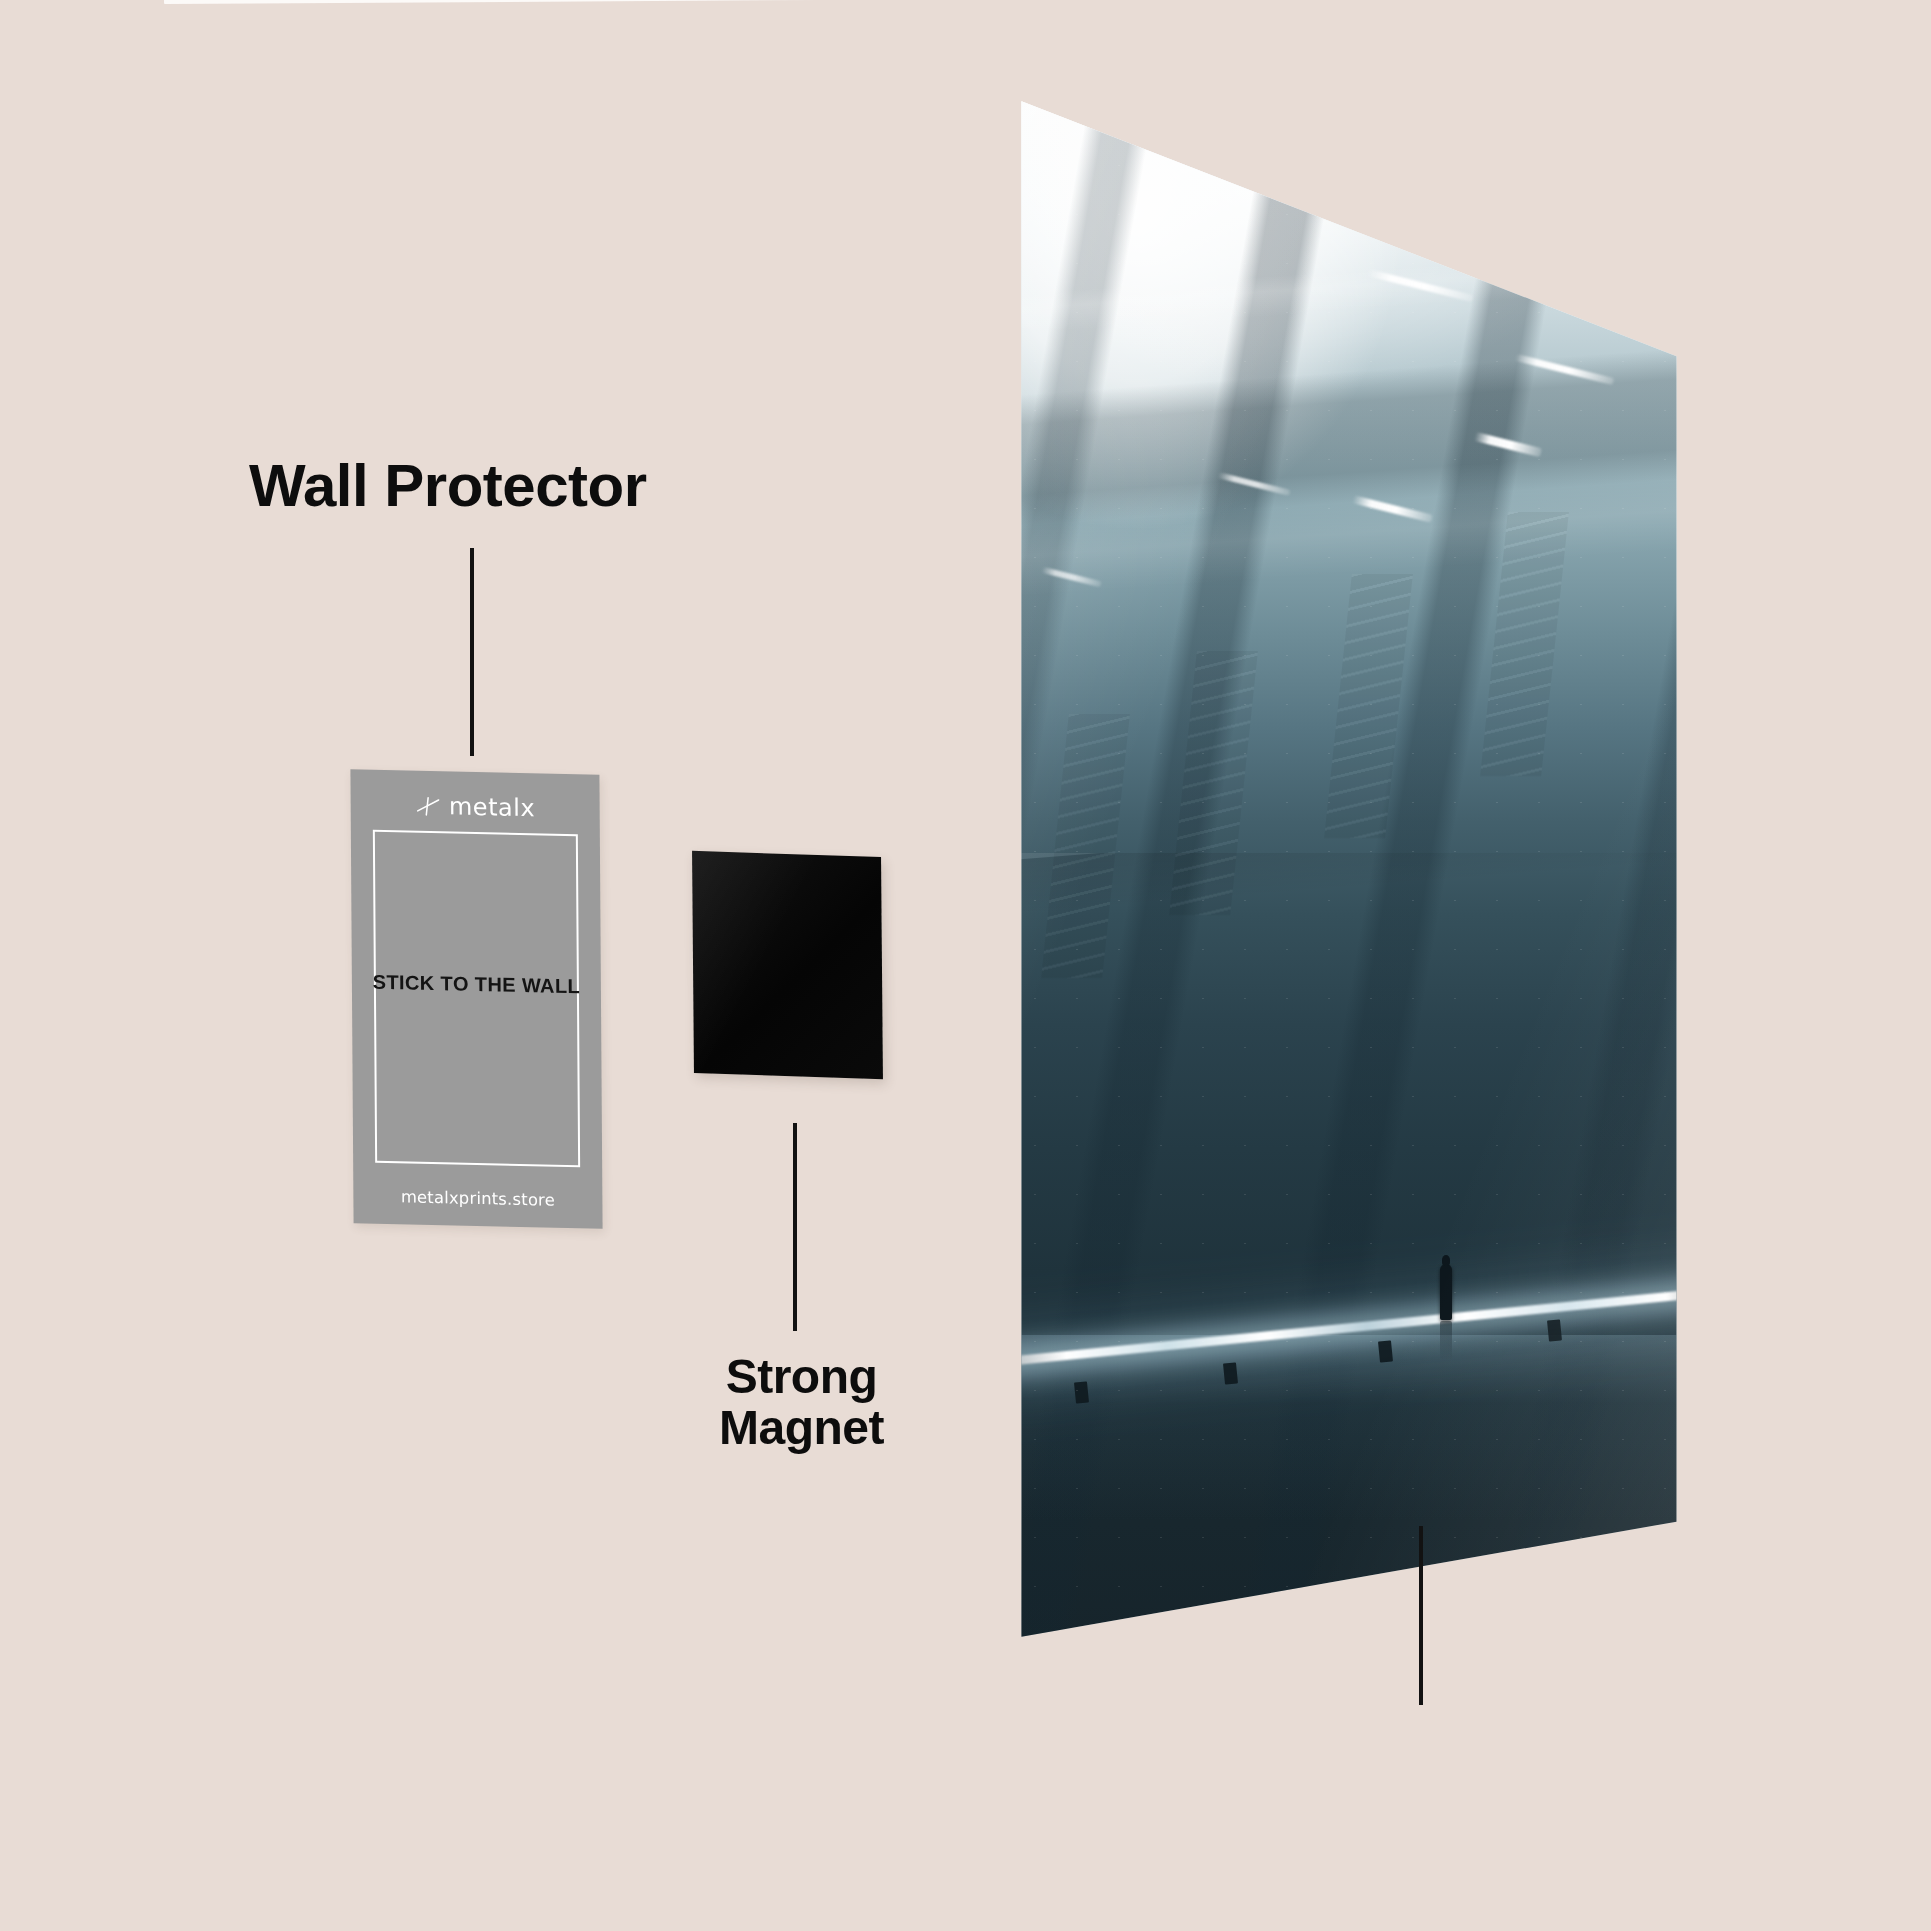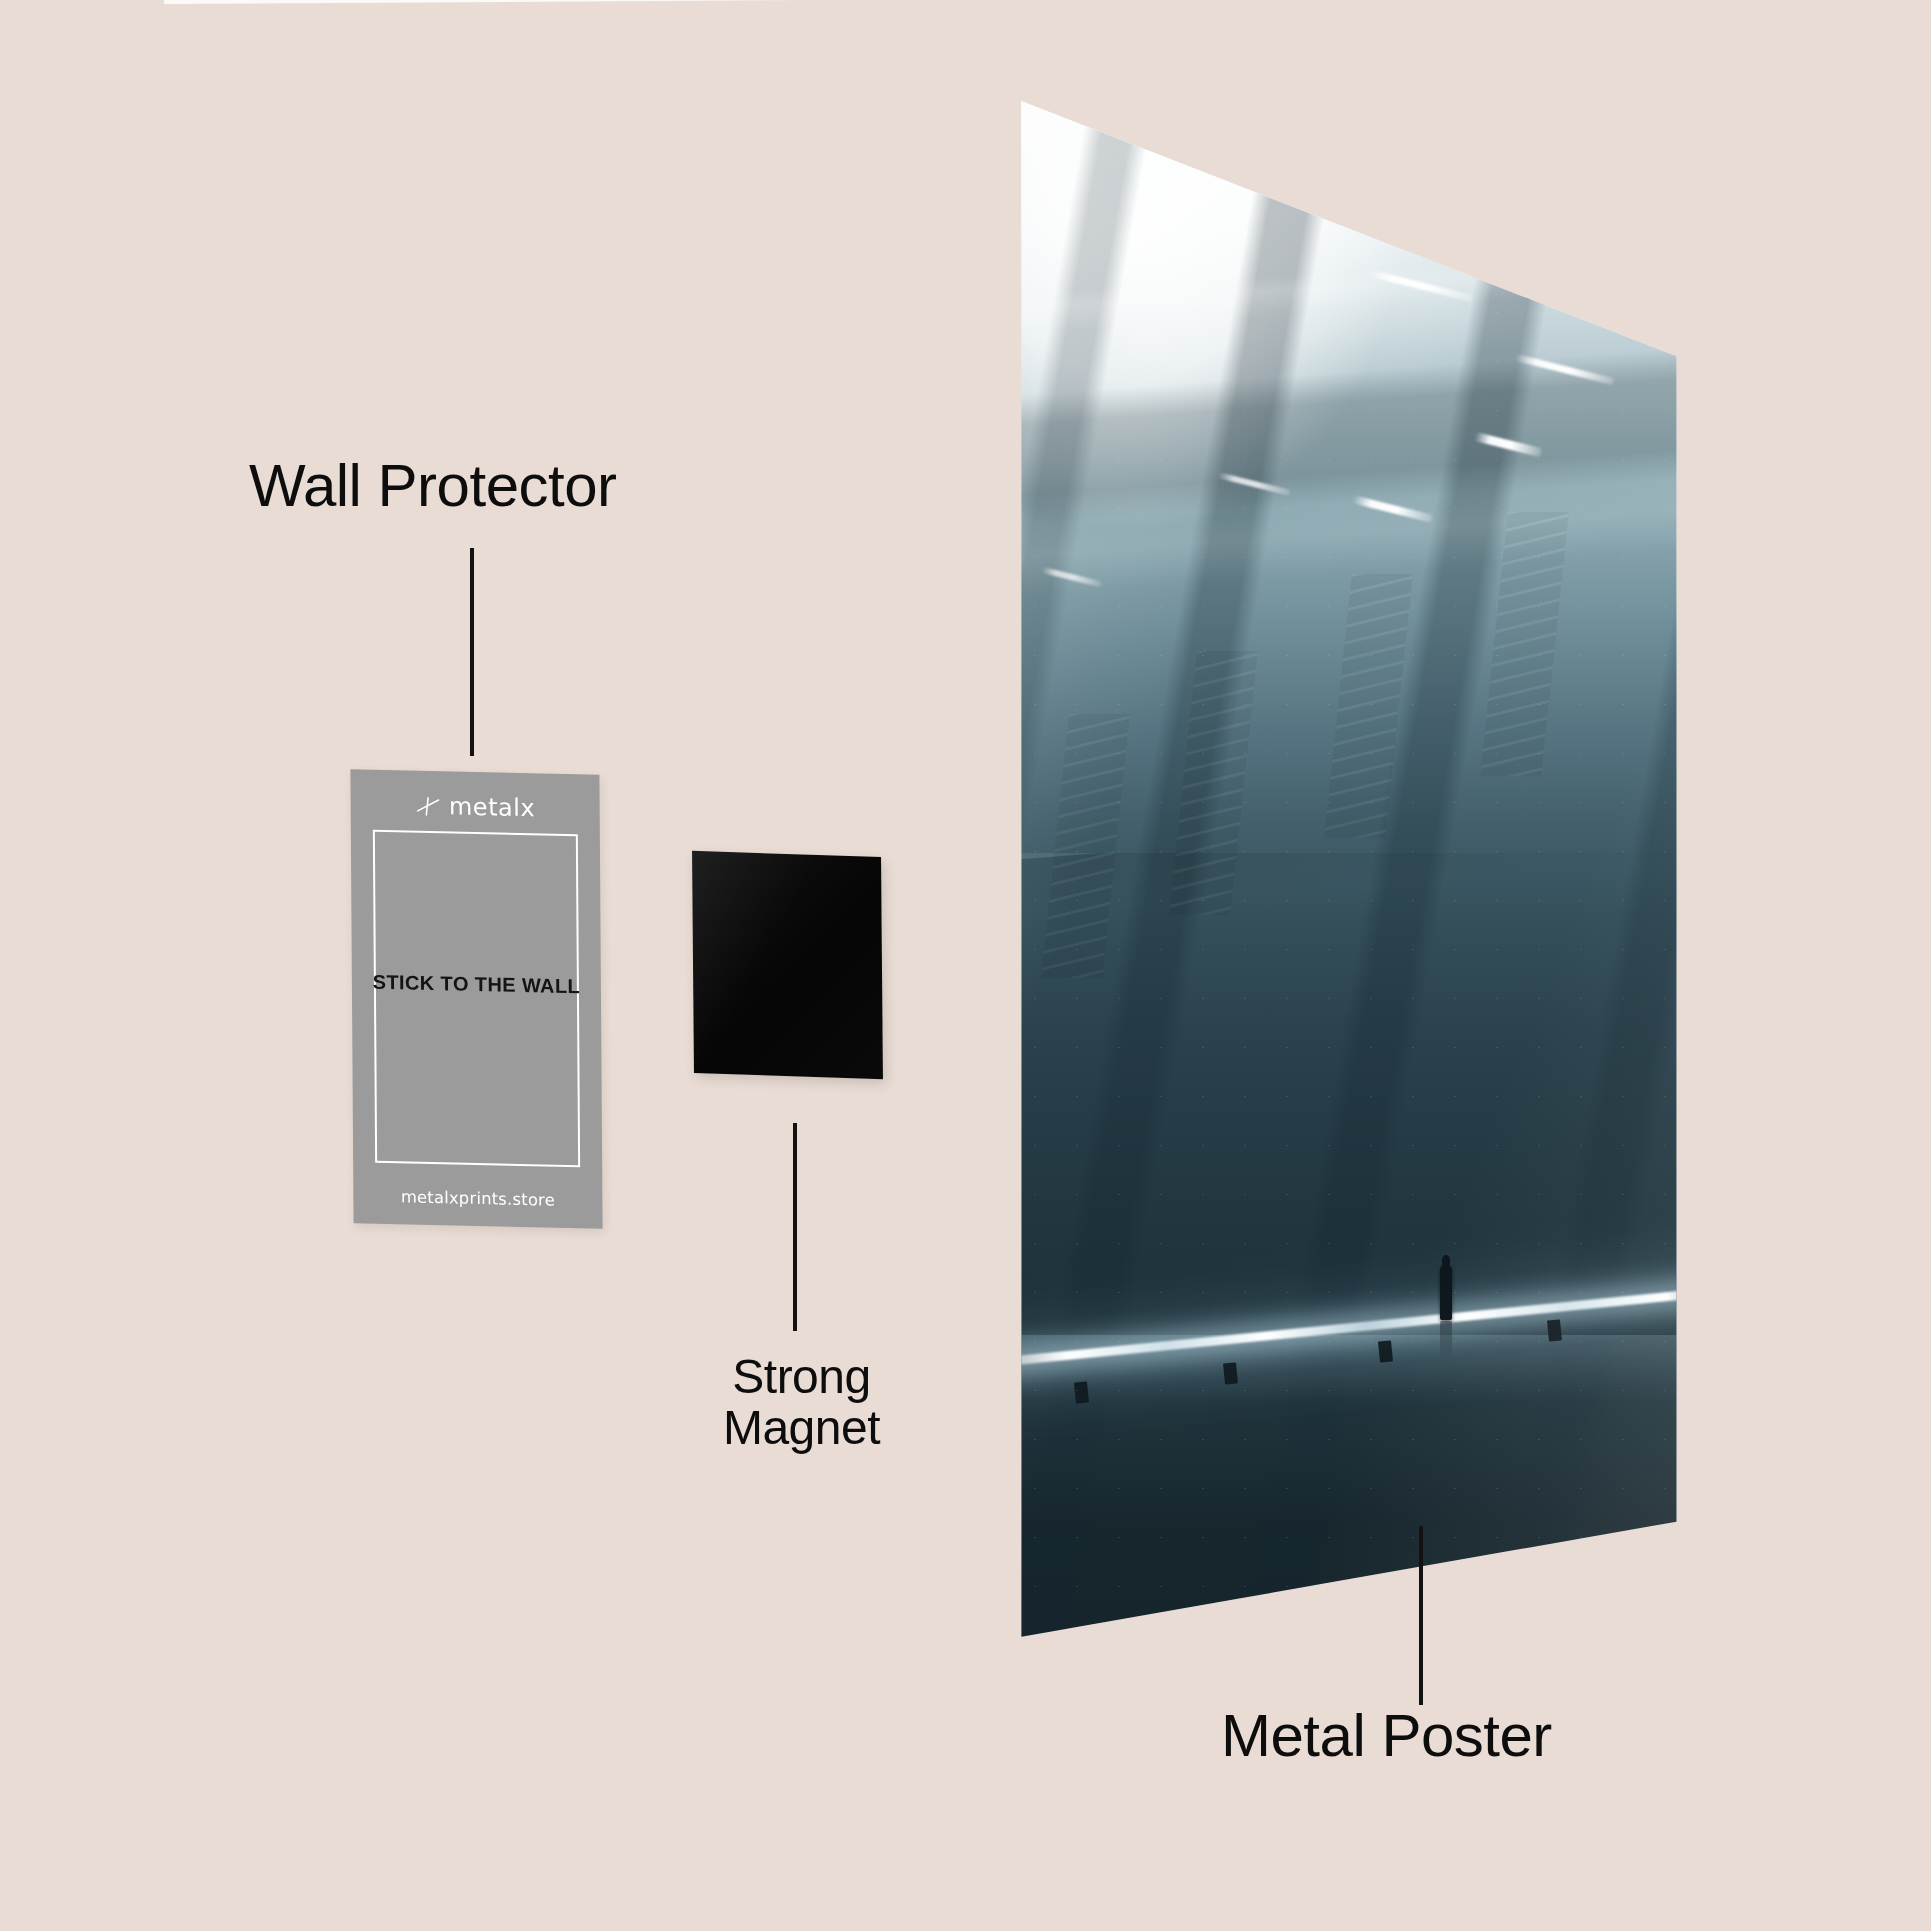--- a/index.html
+++ b/index.html
@@ -28,21 +28,21 @@
     border-radius: 1px;
     transform: rotate(-0.35deg);
     transform-origin: left center;
     opacity: .95;
   }
 
   
   .label {
     position: absolute;
     color: #0d0d0d;
-    font-weight: 400;
+    font-weight: 700;
     letter-spacing: -0.5px;
     white-space: pre-line;
     line-height: 1.06;
   }
   #label-wall-protector {
     left: 249px;
     top: 454px;
     font-size: 60px;
   }
   #label-strong-magnet {
@@ -429,16 +429,15 @@
 
   <div class="leader" id="leader-wall-protector"></div>
   <div class="leader" id="leader-strong-magnet"></div>
   <div class="leader" id="leader-metal-poster"></div>
 
   <div class="label" id="label-wall-protector">Wall Protector</div>
 
   <div class="label" id="label-strong-magnet">Strong
 Magnet</div>
 
-  <div class="label" id="label-metal-poster">Metal Poster</div>
 
 </div>
 
 
 </body></html>

